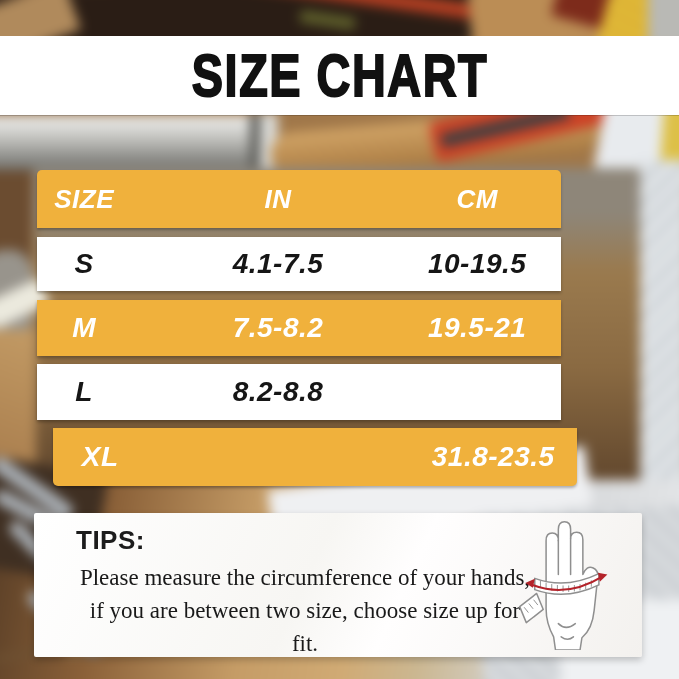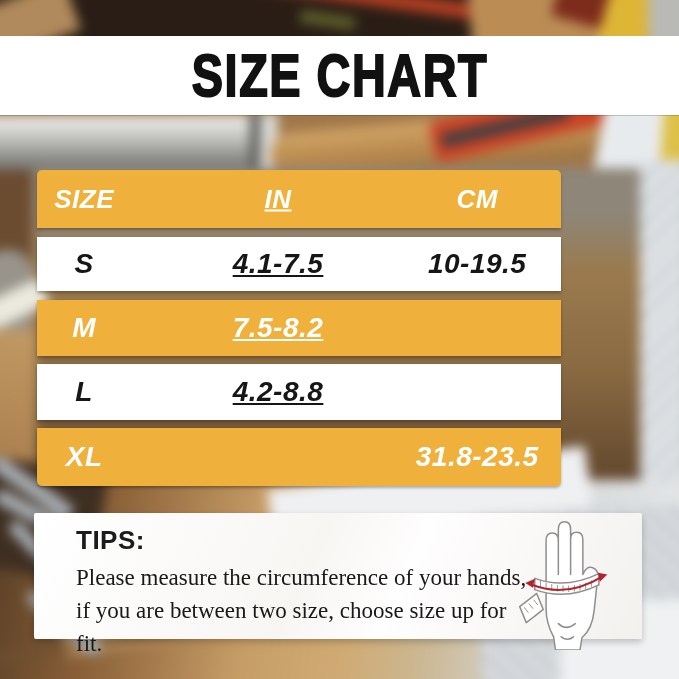--- a/index.html
+++ b/index.html
@@ -1,18 +1,18 @@
 <!DOCTYPE html>
 <html><head>
 <meta charset="utf-8">
 <style>
   html,body{margin:0;padding:0;background:#222;}
   .stage{
     position:relative;width:679px;height:679px;overflow:hidden;
-    font-family:"Liberation Sans",sans-serif;background:#a3a3a3;
+    font-family:"Liberation Sans",sans-serif;background:#a3a3a3;text-align:center;
   }
   
   .bg{position:absolute;inset:0;filter:blur(6px);}
   .blob{position:absolute;}
   .base{left:-25px;top:-25px;width:730px;height:730px;
     background:linear-gradient(160deg,#6f4f33,#a77d4f 30%,#bf9a66 55%,#b0885a 75%,#9c7a50);}
   .top-dark{left:-20px;top:-20px;width:560px;height:75px;background:#2a1d15;transform:rotate(-3deg);}
   .top-left-tan{left:-20px;top:-5px;width:95px;height:52px;background:#b08a5c;transform:rotate(-20deg);}
   .red-stripe1{left:120px;top:-15px;width:430px;height:15px;background:#c94e2a;border-radius:8px;transform:rotate(8deg);}
   .red-stripe2{left:260px;top:2px;width:330px;height:9px;background:#b03a20;transform:rotate(8deg);}
@@ -61,29 +61,29 @@
 
   
   .banner{position:absolute;left:0;top:36px;width:679px;height:79px;background:#ffffff;
     display:flex;align-items:center;justify-content:center;box-shadow:0 1px 0 rgba(0,0,0,.18);}
   .banner h1{margin:0;font-size:60px;font-weight:bold;color:#111;letter-spacing:2px;
     -webkit-text-stroke:2px #111;transform:scaleX(.78);white-space:nowrap;}
 
   .trow{position:absolute;left:37px;width:524px;box-shadow:0 2px 3px rgba(0,0,0,.28);}
   .trow .c{position:absolute;top:50%;transform:translate(-50%,-50%);
     font-style:italic;font-weight:bold;font-size:28px;letter-spacing:.5px;white-space:nowrap;}
-  .c1{left:9%;} .c2{left:46%;text-decoration:underline;} .c3{left:84%;}
+  .c1{left:9%;} .c2{left:46%;} .c3{left:84%;}
   .thead{top:170px;height:58px;background:#F0B13C;border-radius:5px 5px 0 0;}
   .thead .c{font-size:26px;color:#fff;}
   .row-s {top:237px;height:54px;background:#fff;} .row-s .c{color:#161616;}
   .row-m {top:300px;height:56px;background:#F0B13C;} .row-m .c{color:#fff;}
   .row-l {top:364px;height:56px;background:#fff;} .row-l .c{color:#161616;}
-  .row-xl{top:428px;height:58px;background:#F0B13C;border-radius:0 0 5px 5px;} .row-xl .c{color:#fff;}
+  .row-xl{top:428px;height:58px;background:#F0B13C;border-radius:0 0 5px 5px;margin-left:16px;} .row-xl .c{color:#fff;}
 
-  .tips{position:absolute;left:34px;top:513px;width:608px;height:126px;border-radius:2px;
+  .tips{position:absolute;left:34px;top:513px;width:608px;height:144px;border-radius:2px;
     background:linear-gradient(115deg,#ffffff 0%,#f7f6f3 45%,#fffefe 60%,#f3f1ee 100%);
     box-shadow:0 3px 7px rgba(0,0,0,.22);}
   .tips-heading{position:absolute;left:42px;top:12px;font-size:26px;font-weight:bold;color:#1c1c1c;letter-spacing:.5px;}
   .tips-body{position:absolute;left:42px;top:48px;width:458px;
     font-family:"Liberation Serif",serif;font-size:23px;line-height:1.44;color:#191919;}
   .hand-wrap{position:absolute;right:28px;top:5px;width:100px;height:132px;}
 </style>
 </head>
 <body>
 
@@ -139,24 +139,25 @@
     <span class="c c3">CM</span>
   </div>
   <div class="trow row-s">
     <span class="c c1">S</span>
     <span class="c c2">4.1-7.5</span>
     <span class="c c3">10-19.5</span>
   </div>
   <div class="trow row-m">
     <span class="c c1">M</span>
     <span class="c c2">7.5-8.2</span>
+    <span class="c c3">19.5-21</span>
   </div>
   <div class="trow row-l">
     <span class="c c1">L</span>
-    <span class="c c2">4.2-8.8</span>
+    <span class="c c2">8.2-8.8</span>
   </div>
   <div class="trow row-xl">
     <span class="c c1">XL</span>
     <span class="c c3">31.8-23.5</span>
   </div>
 
   <div class="tips">
     <div class="tips-heading">TIPS:</div>
     <div class="tips-body">Please measure the circumference of your hands, if you are between two size, choose size up for fit.</div>
     <div class="hand-wrap">

